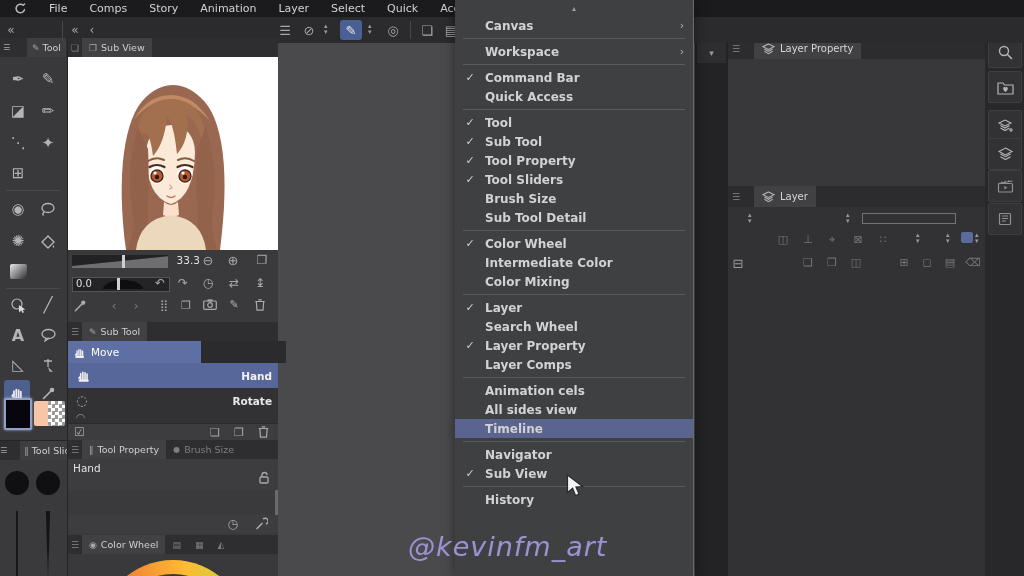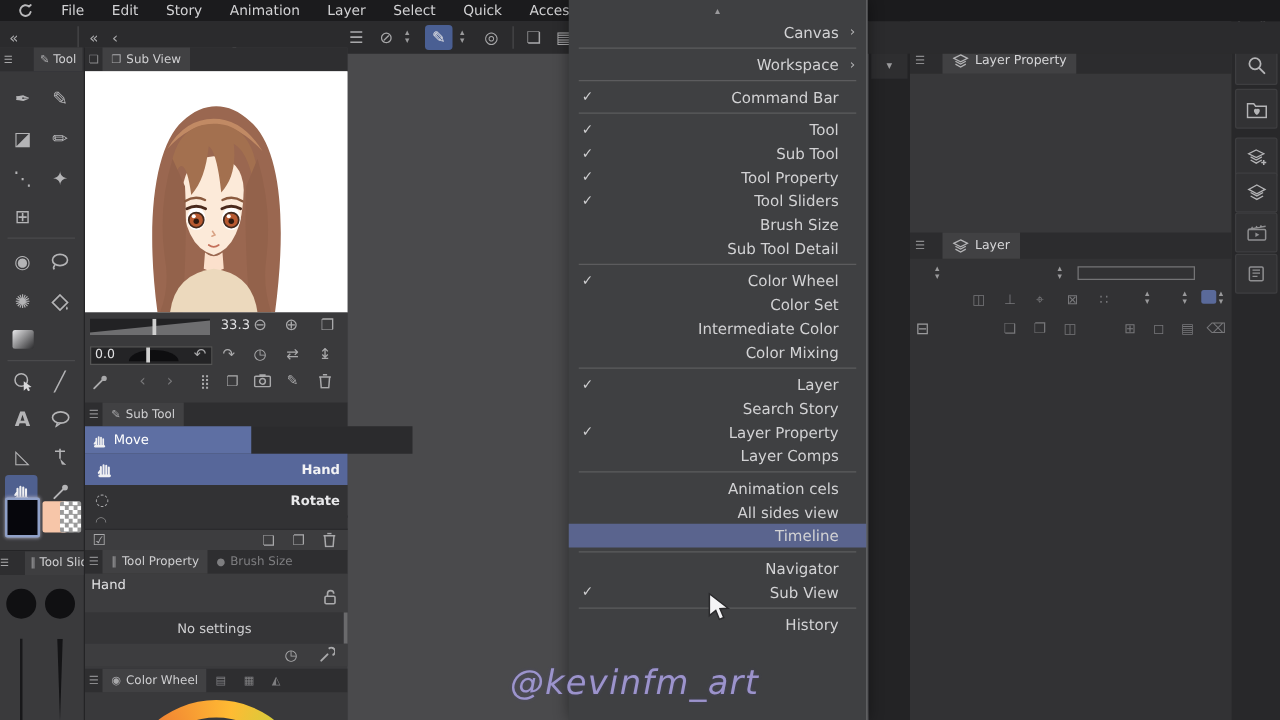--- a/index.html
+++ b/index.html
@@ -47,21 +47,21 @@
   .phead .tab.dim{background:transparent;color:#7e7e80;}
   #svimg{left:0;top:19px;width:210px;height:193px;background:#fff;overflow:hidden;}
   #svctrl{left:0;top:212px;width:210px;height:72px;background:#3a3a3c;font-size:10px;}
   #svctrl .ic{position:absolute;font-size:11px;color:#a9a9ab;transform:translateX(-50%);}
   .wedge{position:absolute;left:4px;width:96px;height:13px;background:#222224;overflow:hidden;}
   .wedge .fill{position:absolute;inset:0;background:#6e6e70;clip-path:polygon(0 85%,100% 10%,100% 100%,0 100%);}
   .wedge .thumb{position:absolute;top:0;width:3px;height:13px;background:#cfcfcf;}
   .valbox{position:absolute;left:4px;width:96px;height:13px;background:#242426;border:1px solid #555;}
   .hump{position:absolute;right:26px;top:2px;width:40px;height:9px;background:#0e0e10;clip-path:ellipse(50% 100% at 50% 100%);}
   
-  #subtool-group{left:0;top:303px;width:218px;height:22px;background:#2b2b2d;padding-left:44px;}
+  #subtool-group{left:0;top:303px;width:218px;height:22px;background:#2b2b2d;}
   #subtool-group .gtab{position:absolute;left:0;top:0;width:128px;height:22px;background:#5e6fa3;color:#fff;display:flex;align-items:center;gap:5px;padding-left:5px;font-size:10.5px;}
   .strow{position:absolute;left:0;width:210px;height:25px;display:flex;align-items:center;font-size:10.5px;}
   .strow .lbl{position:absolute;right:6px;font-weight:bold;color:#f2f2f4;}
   .strow.on{background:#57679a;}
   .strow.off{background:#323234;color:#cfcfd1;border-bottom:1px solid #2a2a2c;}
   #stfoot{left:0;top:385px;width:210px;height:17px;background:#3d3d3f;border-top:1px solid #2a2a2c;font-size:11px;}
   #stfoot .ic{position:absolute;top:1px;color:#a9a9ab;}
   
   #tpbody{left:0;top:421px;width:210px;height:31px;background:#3d3d3f;font-size:10.5px;color:#e2e2e4;}
   #tpempty{left:0;top:452px;width:207px;height:25px;background:#353537;display:flex;align-items:center;justify-content:center;color:#cfcfd1;font-size:10.5px;}
@@ -91,21 +91,21 @@
   
   #rail{left:985px;top:0px;width:39px;height:576px;background:#28282a;z-index:4;}
   .railbtn{position:absolute;left:3px;width:32px;height:30px;background:#323234;border:1px solid #3e3e40;border-radius:2px;display:flex;align-items:center;justify-content:center;}
 
   
   #dropdown{left:455px;top:0;width:238px;height:576px;background:#3f4042;z-index:40;
     border-right:1px solid #6a6a6c;box-shadow:0 0 12px rgba(0,0,0,.45);}
   #dd-scrollup{height:16px;display:flex;align-items:center;justify-content:center;color:#9a9a9c;font-size:8px;}
   .mrow{height:19px;display:flex;align-items:center;font-size:12px;color:#d2d2d4;}
   .mrow .chk{width:30px;text-align:center;font-size:11px;color:#cfcfd1;}
-  .mrow .mlbl{flex:1;font-weight:400;text-align:right;}
+  .mrow .mlbl{flex:1;font-weight:700;}
   .mrow .sub{width:22px;text-align:center;color:#b4b4b6;font-size:11px;}
   .mrow.hl{background:#5a648e;}
   .msep{height:7px;display:flex;align-items:center;}
   .msep div{height:1px;background:#5c5c5e;width:222px;margin:0 8px;}
 
   
   #watermark{left:408px;top:531px;z-index:60;font-size:27px;font-style:italic;letter-spacing:1px;
     color:#a49bd8;opacity:.92;text-shadow:0 0 3px rgba(90,80,160,.35);}
   #cursor{left:566px;top:474px;z-index:70;}
 </style>
@@ -114,21 +114,21 @@
 
 <div id="screen">
 
   <div id="menubar" class="abs">
     <span class="logo">
       <svg width="13" height="13" viewBox="0 0 14 14">
           <path d="M11 3.5 A4.6 4.6 0 1 0 12.4 8.2 M11 3.5 L12.5 2.2" fill="none" stroke="#b9b9bb" stroke-width="1.6" stroke-linecap="round"></path>
         </svg>
     </span>
     <span class="mi">File</span>
-    <span class="mi">Edit</span>
+    <span class="mi">Comps</span>
     <span class="mi">Story</span>
     <span class="mi">Animation</span>
     <span class="mi">Layer</span>
     <span class="mi">Select</span>
     <span class="mi">Quick</span>
     <span class="mi">Access</span>
     <span class="mi active">Window</span>
   </div>
 
   <div id="cmdbar" class="abs">
@@ -386,23 +386,20 @@
 
     <div id="tpbody" class="abs">
       <span style="position:absolute;left:5px;top:3px;">Hand</span>
       <span class="ico" style="position:absolute;right:8px;top:12px;">
         <svg width="12" height="13" viewBox="0 0 12 13">
             <rect x="2" y="6" width="8" height="6" rx="1" fill="none" stroke="#a9a9ab" stroke-width="1.3"></rect>
             <path d="M4 6 V4 a2.5 2.5 0 0 1 5 0" fill="none" stroke="#a9a9ab" stroke-width="1.3"></path>
           </svg>
       </span>
     </div>
-    <div id="tpempty" class="abs">
-      <span>No settings</span>
-    </div>
     <div class="scrollstub" style="top:452px;height:25px;"></div>
     <div id="tpfoot" class="abs">
       <span class="ico" style="position:absolute;right:40px;top:2px;font-size:12px;">◷</span>
       <span class="ico" style="position:absolute;right:10px;top:2px;">
         <svg width="13" height="13" viewBox="0 0 13 13">
             <path d="M2 11.5 L7 6.5" stroke="#a9a9ab" stroke-width="1.6" stroke-linecap="round"></path>
             <path d="M8 2 a3 3 0 1 1 3 5" fill="none" stroke="#a9a9ab" stroke-width="1.5"></path>
           </svg>
       </span>
     </div>
@@ -565,20 +562,25 @@
         <span class="sub">›</span>
       </div>
     <div class="msep">
         <div></div>
       </div>
     <div class="mrow">
         <span class="chk">✓</span>
         <span class="mlbl">Command Bar</span>
         <span class="sub"></span>
       </div>
+    <div class="mrow">
+        <span class="chk"></span>
+        <span class="mlbl">Quick Access</span>
+        <span class="sub"></span>
+      </div>
     <div class="msep">
         <div></div>
       </div>
     <div class="mrow">
         <span class="chk">✓</span>
         <span class="mlbl">Tool</span>
         <span class="sub"></span>
       </div>
     <div class="mrow">
         <span class="chk">✓</span>
@@ -608,44 +610,39 @@
     <div class="msep">
         <div></div>
       </div>
     <div class="mrow">
         <span class="chk">✓</span>
         <span class="mlbl">Color Wheel</span>
         <span class="sub"></span>
       </div>
     <div class="mrow">
         <span class="chk"></span>
-        <span class="mlbl">Color Set</span>
-        <span class="sub"></span>
-      </div>
-    <div class="mrow">
-        <span class="chk"></span>
         <span class="mlbl">Intermediate Color</span>
         <span class="sub"></span>
       </div>
     <div class="mrow">
         <span class="chk"></span>
         <span class="mlbl">Color Mixing</span>
         <span class="sub"></span>
       </div>
     <div class="msep">
         <div></div>
       </div>
     <div class="mrow">
         <span class="chk">✓</span>
         <span class="mlbl">Layer</span>
         <span class="sub"></span>
       </div>
     <div class="mrow">
         <span class="chk"></span>
-        <span class="mlbl">Search Story</span>
+        <span class="mlbl">Search Wheel</span>
         <span class="sub"></span>
       </div>
     <div class="mrow">
         <span class="chk">✓</span>
         <span class="mlbl">Layer Property</span>
         <span class="sub"></span>
       </div>
     <div class="mrow">
         <span class="chk"></span>
         <span class="mlbl">Layer Comps</span>

